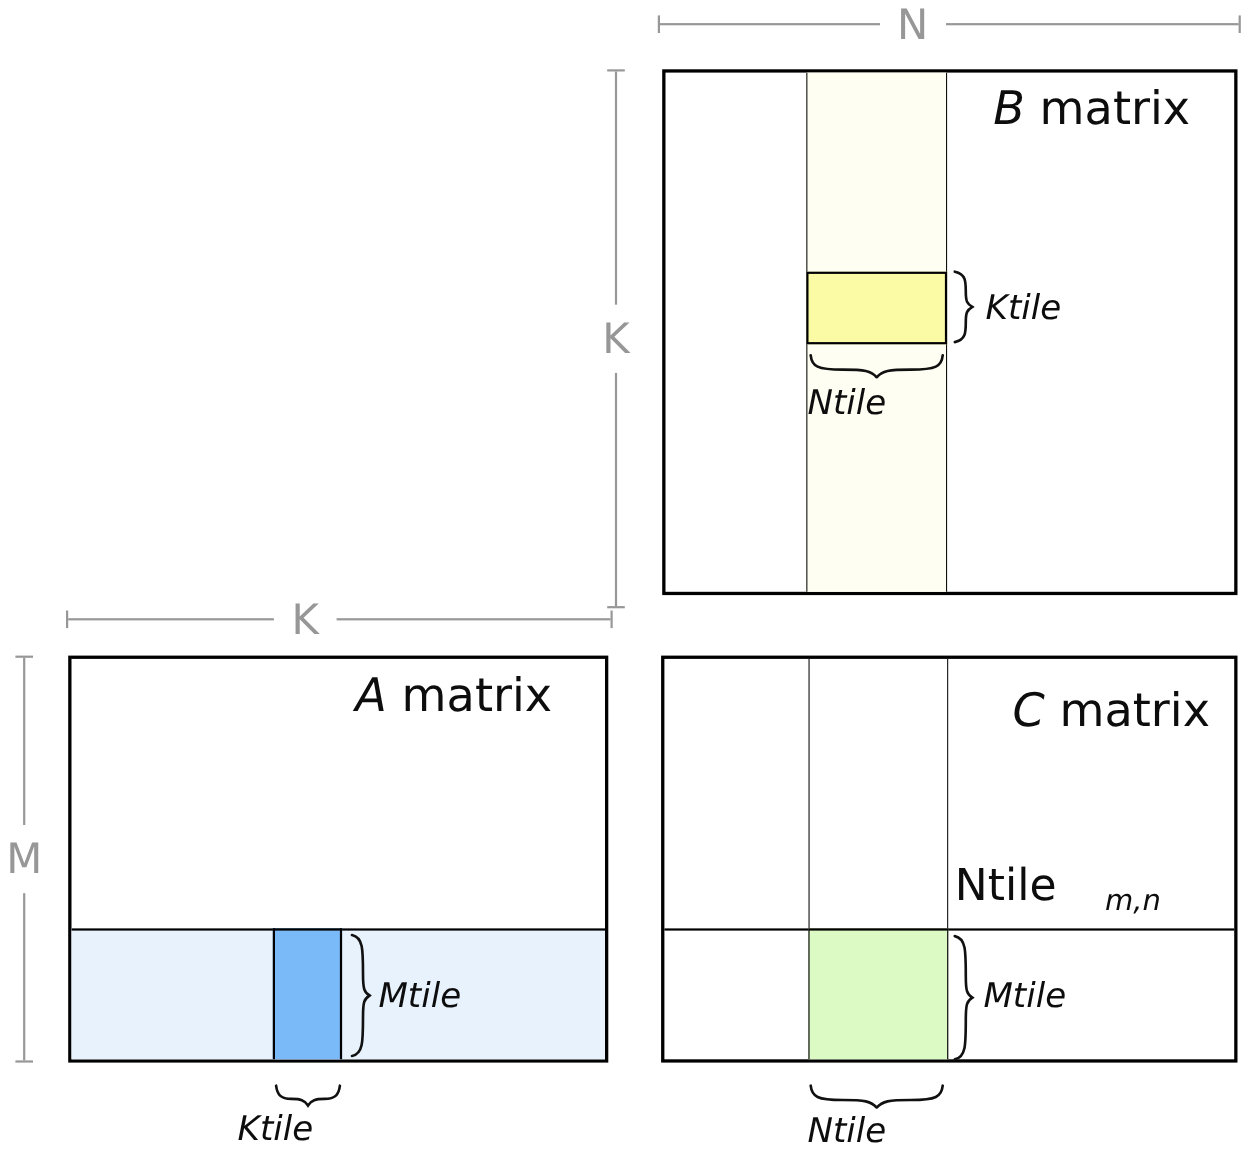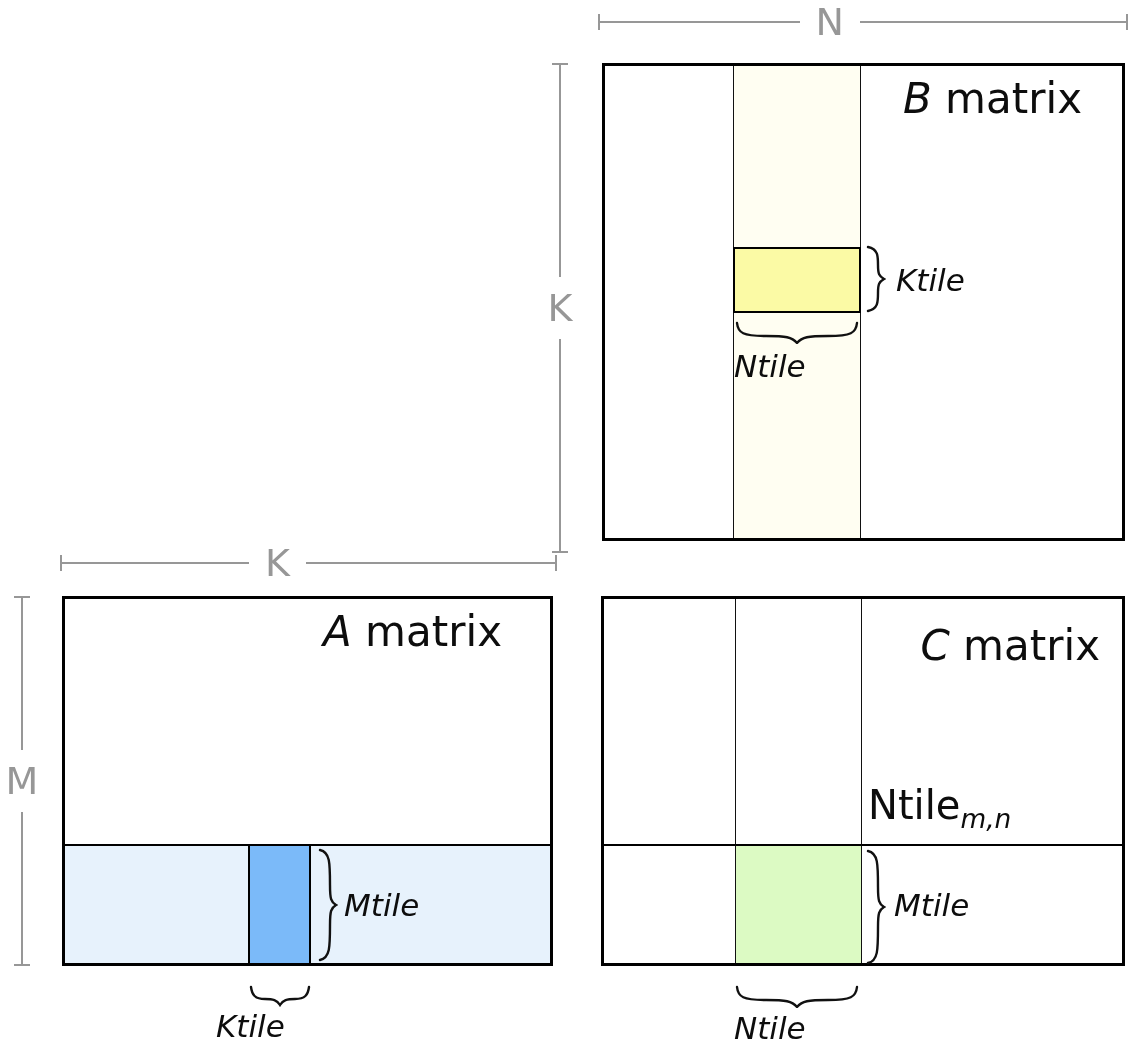--- a/index.html
+++ b/index.html
@@ -30,21 +30,21 @@
     background:var(--color-a_tile,#7BBAF9);border:2.5px solid #000;border-bottom:none;box-sizing:border-box;}
 
   
   .c-vline{position:absolute;top:0;bottom:0;width:0;border-left:1.4px solid #111;}
   .c-vline.v1{left:131px;} .c-vline.v2{left:257px;}
   .c-hline{position:absolute;left:0;right:0;top:245px;height:0;border-top:2px solid #000;}
   .c-tile{position:absolute;left:131px;top:245px;bottom:0;width:127px;
     background:var(--color-c_tile,#DCFAC3);
     border:1.4px solid #111;border-top:2px solid #000;border-bottom:none;box-sizing:border-box;}
   .block-label{position:absolute;left:264px;top:183px;font-size:40px;color:#0d0d0d;white-space:nowrap;}
-  .block-label sub{font-size:0.66em;font-style:italic;line-height:0;}
+  .block-label sub{font-size:0.66em;font-style:italic;line-height:0;margin-left:44px;}
 
   
   .dim{position:absolute;display:flex;align-items:center;color:var(--color-dim_gray,#979797);}
   .dim-h{flex-direction:row;height:26px;}
   .dim-v{flex-direction:column;width:28px;}
   .dim .seg{background:var(--color-dim_gray,#979797);}
   .dim-h .seg{height:2px;}
   .dim-v .seg{width:2px;}
   .grow3{flex-grow:3;} .grow4{flex-grow:4;} .grow1{flex-grow:1;}
   .dim-h .cap{width:2px;height:16px;background:var(--color-dim_gray,#979797);}

